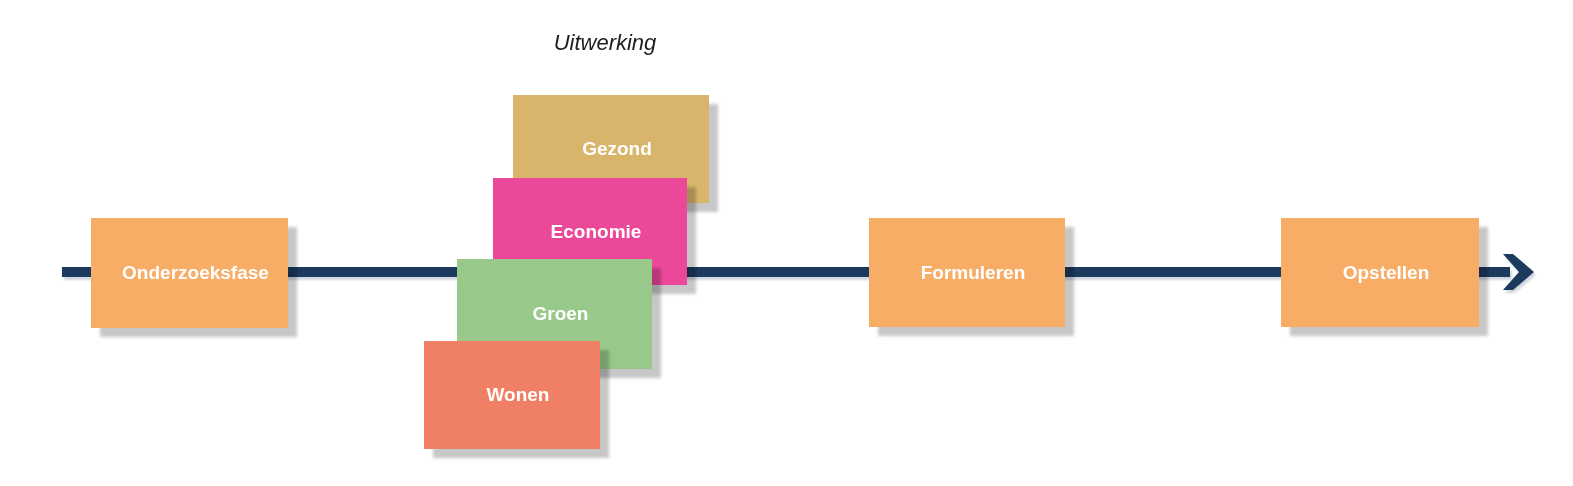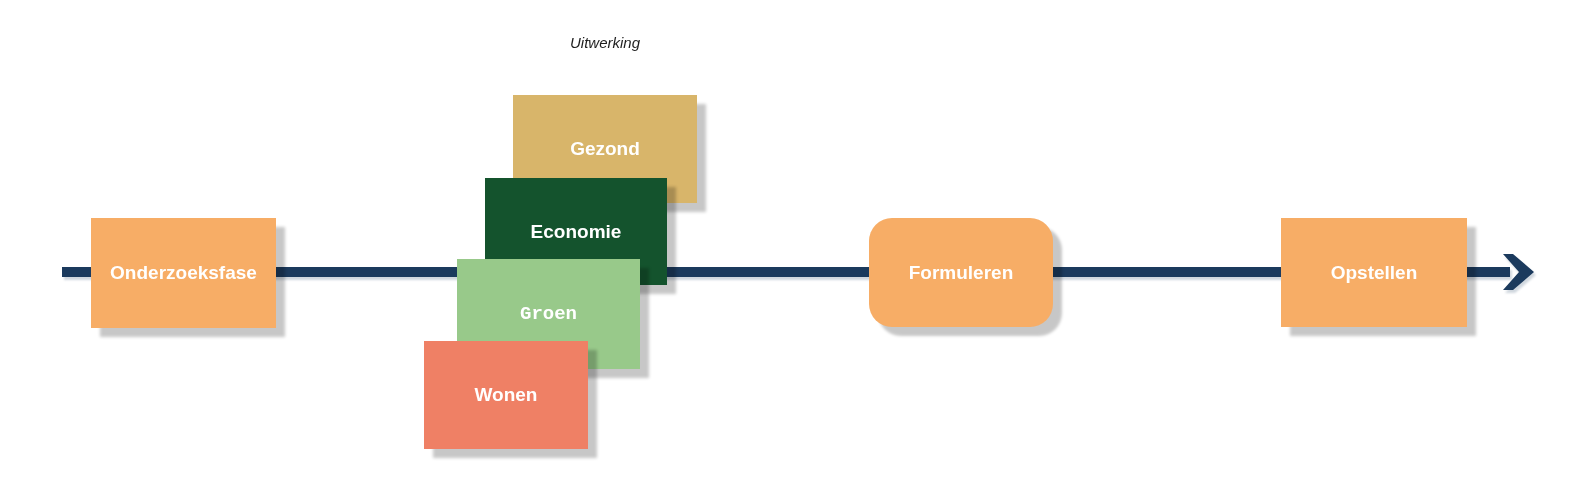--- a/index.html
+++ b/index.html
@@ -39,50 +39,51 @@
     display: flex;
     flex-direction: column;
     align-items: center;
     justify-content: center;
     text-align: center;
     color: #ffffff;
     font-size: 19px;
     font-weight: 700;
     line-height: 26px;
     box-shadow: 9px 9px 3px rgba(0,0,0,0.22);
+    padding-left: 12px;
   }
   .box .line { display: block; white-space: nowrap; }
 
   .orange { background: #F7AD66; }
   .gold   { background: #D8B56A; }
-  .blue   { background: #14532d; }
-  .green  { background: #98C98A; font-family: Liberation Mono, monospace; }
+  .blue   { background: #ec4899; margin-left: 8px; }
+  .green  { background: #98C98A; }
   .salmon { background: #EF8065; }
 
   
   #stage-onderzoeksfase { left: 91px;   top: 218px; width: 185px; height: 110px; z-index: 2; }
-  #stage-formuleren     { left: 869px;  top: 218px; width: 184px; height: 109px; z-index: 2; border-radius: 23px; }
+  #stage-formuleren     { left: 869px;  top: 218px; width: 184px; height: 109px; z-index: 2; }
   #stage-opstellen      { left: 1281px; top: 218px; width: 186px; height: 109px; z-index: 2; }
 
   
   #block-gezond   { left: 513px; top: 95px;  width: 184px; height: 108px; z-index: 2; }
   #block-economie { left: 485px; top: 178px; width: 182px; height: 107px; z-index: 3; }
   #block-groen    { left: 457px; top: 259px; width: 183px; height: 110px; z-index: 4; }
   #block-wonen    { left: 424px; top: 341px; width: 164px; height: 108px; z-index: 5; }
 
   
   .caption {
     position: absolute;
     left: 455px;
     top: 30px;
     width: 300px;
     text-align: center;
     font-style: italic;
     font-weight: 500;
-    font-size: 15px;
+    font-size: 22px;
     line-height: 26px;
     color: #1E1E1E;
     z-index: 2;
   }
   .caption .line { display: block; }
 </style>
 </head>
 <body>
 
 <div class="canvas">

